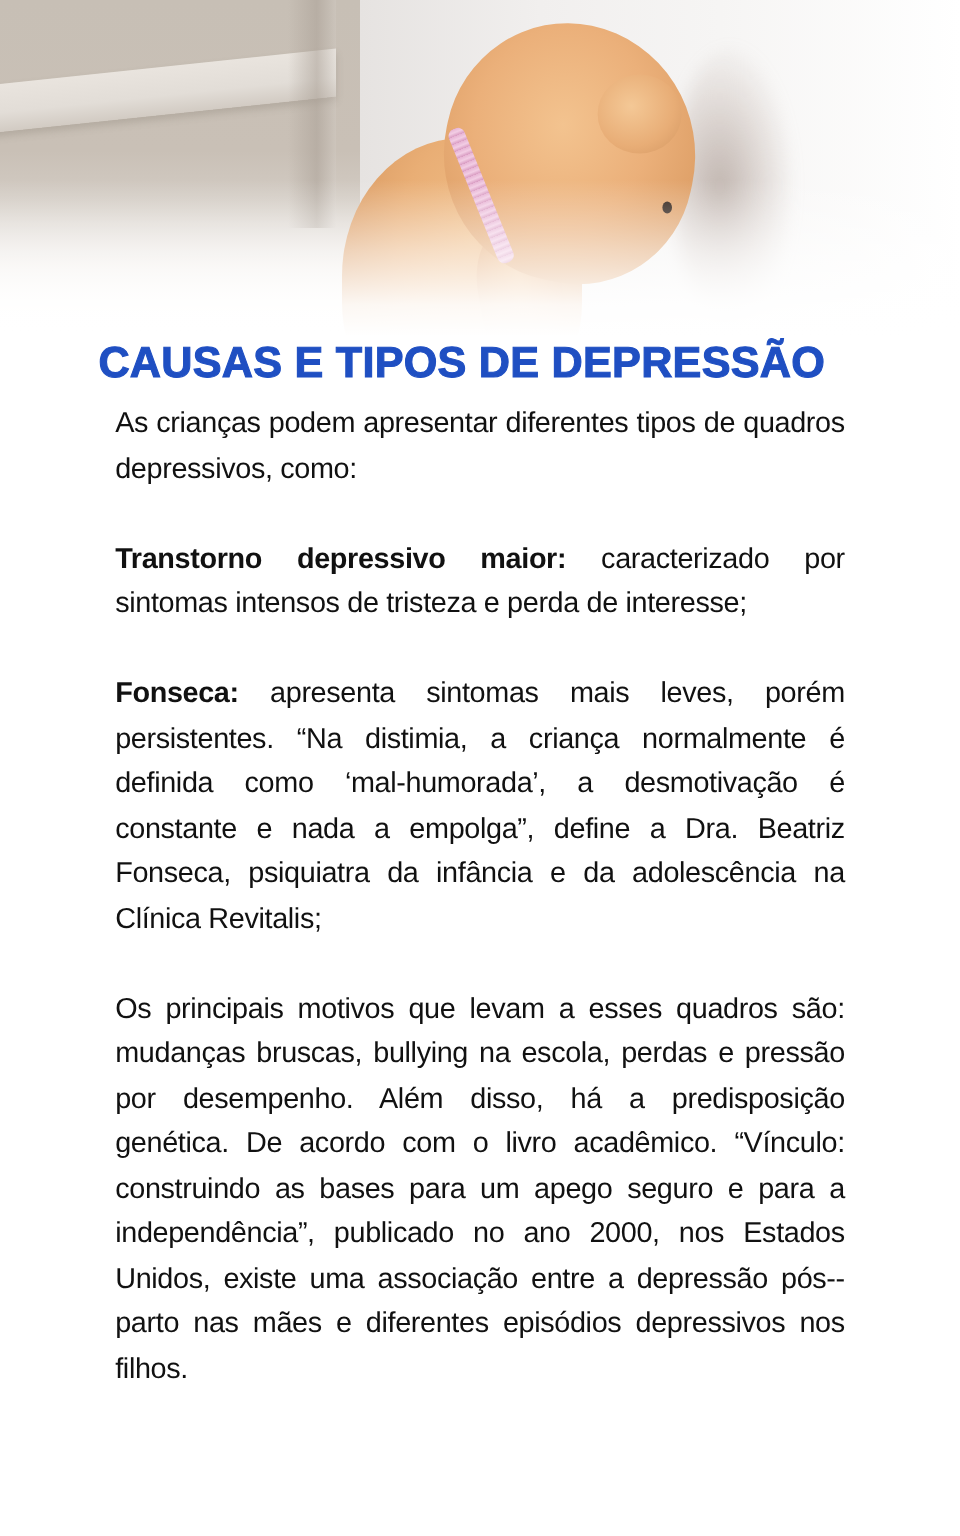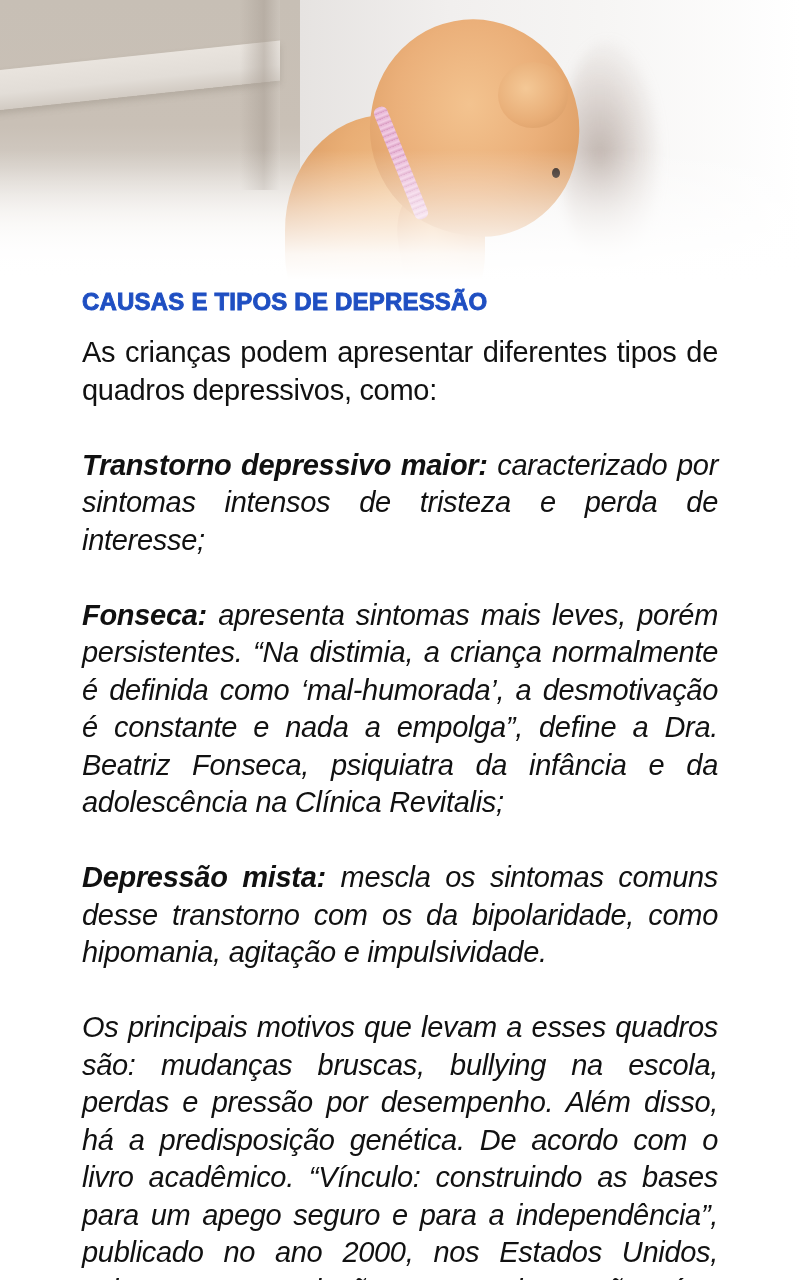--- a/index.html
+++ b/index.html
@@ -116,38 +116,38 @@
     .article {
       position: absolute;
       left: 82px;
       top: 282px;
       width: 636px;
     }
     .heading {
       margin: 0;
       font-family: "Liberation Sans", "DejaVu Sans", sans-serif;
       font-weight: 900;
-      font-size: 24px;
+      font-size: 36px;
       line-height: 40px;
       color: #1f4fc2;
       letter-spacing: 0.2px;
       -webkit-text-stroke: 0.9px #1f4fc2;
       white-space: nowrap;
     }
     .para {
-      margin: 0;
+      margin: 14px;
       font-family: "Liberation Sans", "DejaVu Sans", sans-serif;
-      font-size: 29px;
+      font-size: 24px;
       line-height: 37.5px;
       text-align: justify;
       color: #111111;
       letter-spacing: -0.3px;
     }
     .para.intro { margin-top: 12px; }
-    .para + .para { margin-top: 37.5px; font-style: italic; }
+    .para + .para { margin-top: 37.5px; }
     .para .term {
       font-weight: bold;
     }
   </style>
 </head>
 <body>
 
 <div class="hero">
   <div class="wall-left"></div>
   <div class="baseboard"></div>
@@ -169,18 +169,15 @@
   <p class="para intro">As crianças podem apresentar diferentes tipos de quadros depressivos, como:</p>
 
   <p class="para">
     <span class="term">Transtorno depressivo maior:</span><span> caracterizado por sintomas intensos de tristeza e perda de interesse;</span>
   </p>
 
   <p class="para">
     <span class="term">Fonseca:</span><span> apresenta sintomas mais leves, porém persistentes. “Na distimia, a criança normalmente é definida como ‘mal-humorada’, a desmotivação é constante e nada a empolga”, define a Dra. Beatriz Fonseca, psiquiatra da infância e da adolescência na Clínica Revitalis;</span>
   </p>
 
-  <p class="para">
-    <span class="term">Depressão mista:</span><span> mescla os sintomas comuns desse transtorno com os da bipolaridade, como hipomania, agitação e impulsividade.</span>
-  </p>
 
   <p class="para">Os principais motivos que levam a esses quadros são: mudanças bruscas, bullying na escola, perdas e pressão por desempenho. Além disso, há a predisposição genética. De acordo com o livro acadêmico. “Vínculo: construindo as bases para um apego seguro e para a independência”, publicado no ano 2000, nos Estados Unidos, existe uma associação entre a depressão pós--parto nas mães e diferentes episódios depressivos nos filhos.</p>
 </div>
 
 </body></html>

